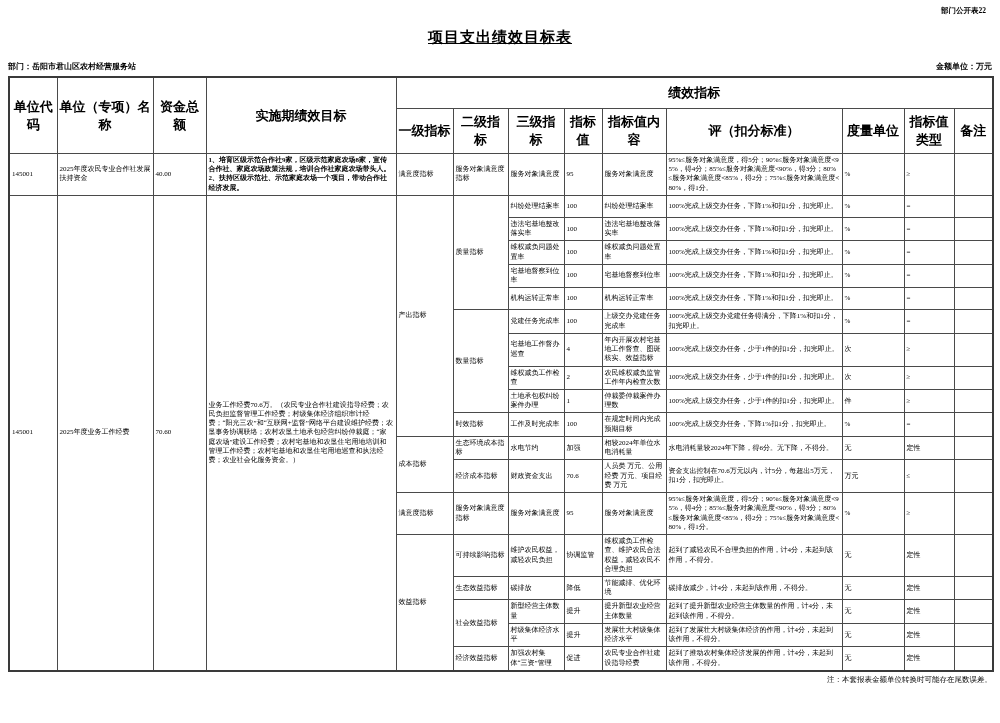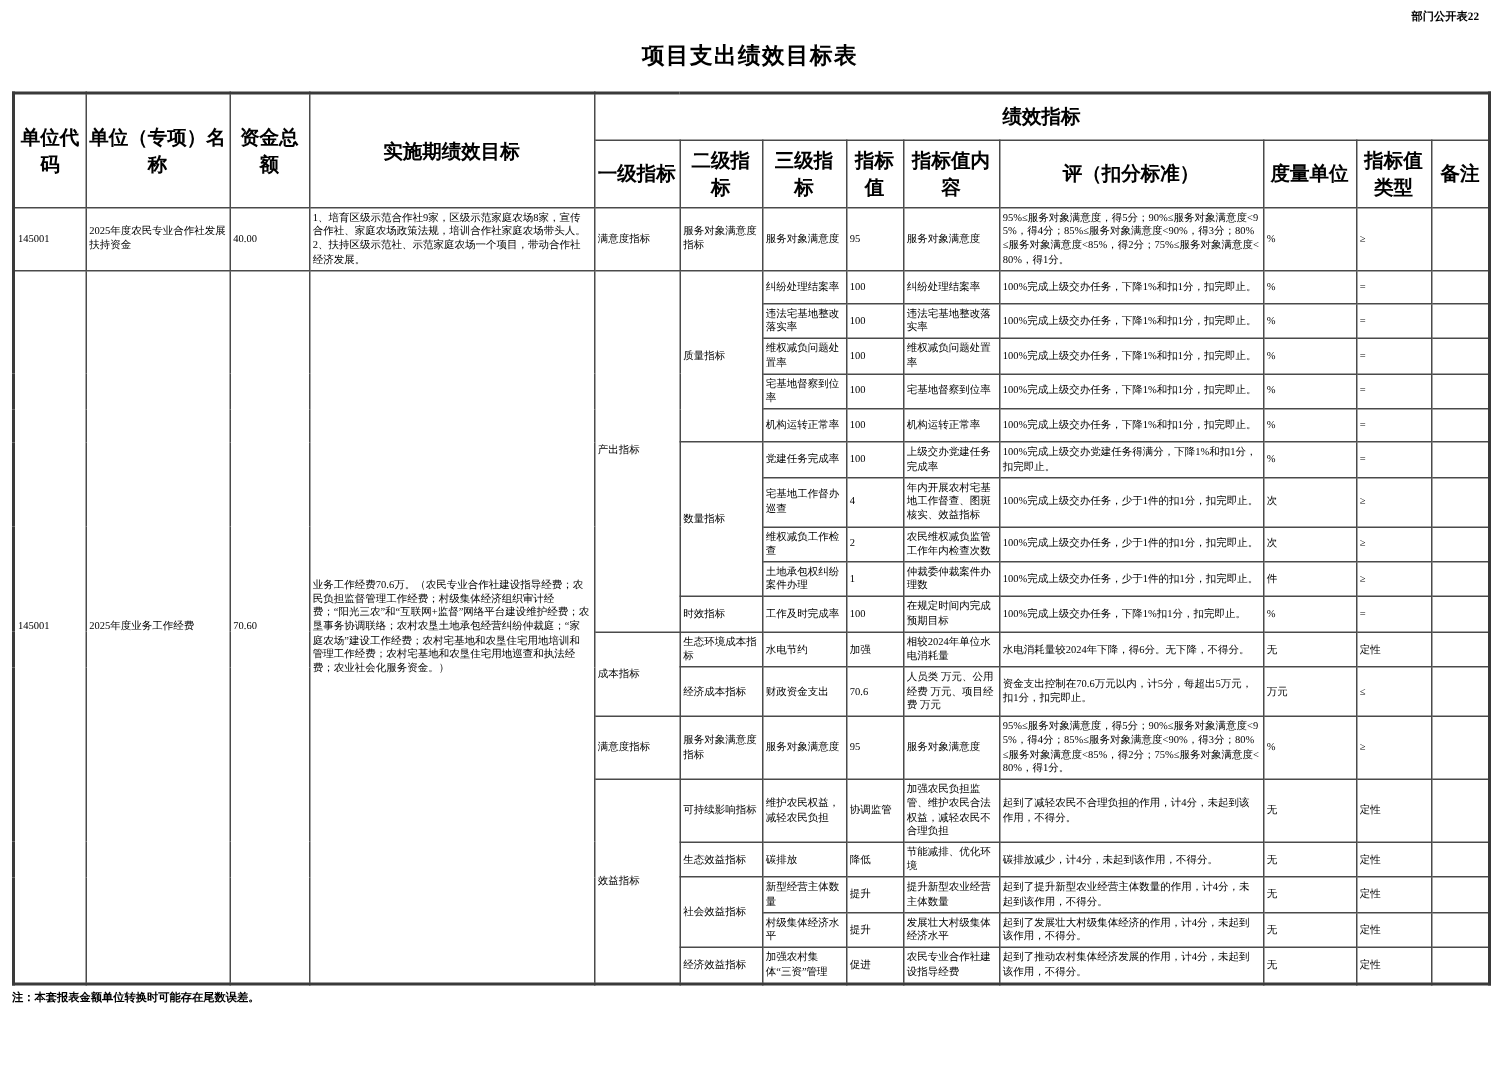--- a/index.html
+++ b/index.html
@@ -3,49 +3,53 @@
 <meta charset="utf-8">
 <style>
   html,body { margin:0; padding:0; background:#ffffff; }
   body {
     width:1000px; height:723px; overflow:hidden;
     font-family:"Liberation Serif","DejaVu Serif",serif;
     color:#000;
   }
   .sheet { position:relative; width:984px; margin:0 auto; padding-top:6px; }
   .doc-label { text-align:right; font-size:7.5px; font-weight:600; padding-right:6px; }
-  .page-title { text-align:center; font-size:15px; font-weight:bold; letter-spacing:1px; margin:12px 0 14px 0; }
+  .page-title { text-align:center; font-size:15px; font-weight:bold; letter-spacing:1px; margin:12px 0 14px 0;text-decoration:underline; }
   .meta-row { display:flex; justify-content:space-between; align-items:flex-end; font-size:8px; margin-bottom:4px; }
   .meta-left { font-weight:bold; }
   .meta-right { font-weight:600; }
 
   table.perf { border-collapse:collapse; table-layout:fixed; width:984px; border:2px solid #3a3a3a; }
   table.perf th, table.perf td {
     border:1px solid #4a4a4a;
     word-break:break-all;
     vertical-align:middle;
   }
   table.perf th {
     font-size:13px; font-weight:bold; text-align:center; padding:4px 2px; height:22px;
   }
   table.perf td {
     font-size:7px; line-height:1.32; padding:2px 2px; height:17px; text-align:left;
   }
   td.al-c { text-align:center; }
   td.al-r { text-align:right; }
-  td.pre { white-space:pre-line; }
-
-  .footnote { font-size:7.5px; font-weight:700; margin-top:3px; }
+  td.pre { white-space:pre-line;font-weight:bold; }
+
+  .footnote { font-size:7.5px; font-weight:400; margin-top:3px;text-align:right; }
 </style>
 </head>
 <body>
 
 <div class="sheet">
   <div class="doc-label">部门公开表22</div>
   <div class="page-title">项目支出绩效目标表</div>
+  <div class="meta-row">
+    <span class="meta-left">部门：岳阳市君山区农村经营服务站</span>
+    <span class="meta-right">金额单位：万元</span>
+  </div>
 
   <table class="perf">
     <colgroup>
       <col style="width:48px">
         <col style="width:96px">
         <col style="width:53px">
         <col style="width:190px">
       <col style="width:57px">
         <col style="width:55px">
         <col style="width:56px">
@@ -221,21 +225,21 @@
           <td>95%≤服务对象满意度，得5分；90%≤服务对象满意度&lt;95%，得4分；85%≤服务对象满意度&lt;90%，得3分；80%≤服务对象满意度&lt;85%，得2分；75%≤服务对象满意度&lt;80%，得1分。</td>
           <td>%</td>
           <td>≥</td>
           <td></td>
         </tr>
         <tr>
           <td rowspan="5">效益指标</td>
           <td>可持续影响指标</td>
           <td>维护农民权益，减轻农民负担</td>
           <td>协调监管</td>
-          <td>加强农民负担监管、维护农民合法权益，减轻农民不合理负担</td>
+          <td>维权减负工作检查、维护农民合法权益，减轻农民不合理负担</td>
           <td>起到了减轻农民不合理负担的作用，计4分，未起到该作用，不得分。</td>
           <td>无</td>
           <td>定性</td>
           <td></td>
         </tr>
         <tr>
           <td>生态效益指标</td>
           <td>碳排放</td>
           <td>降低</td>
           <td>节能减排、优化环境</td>

